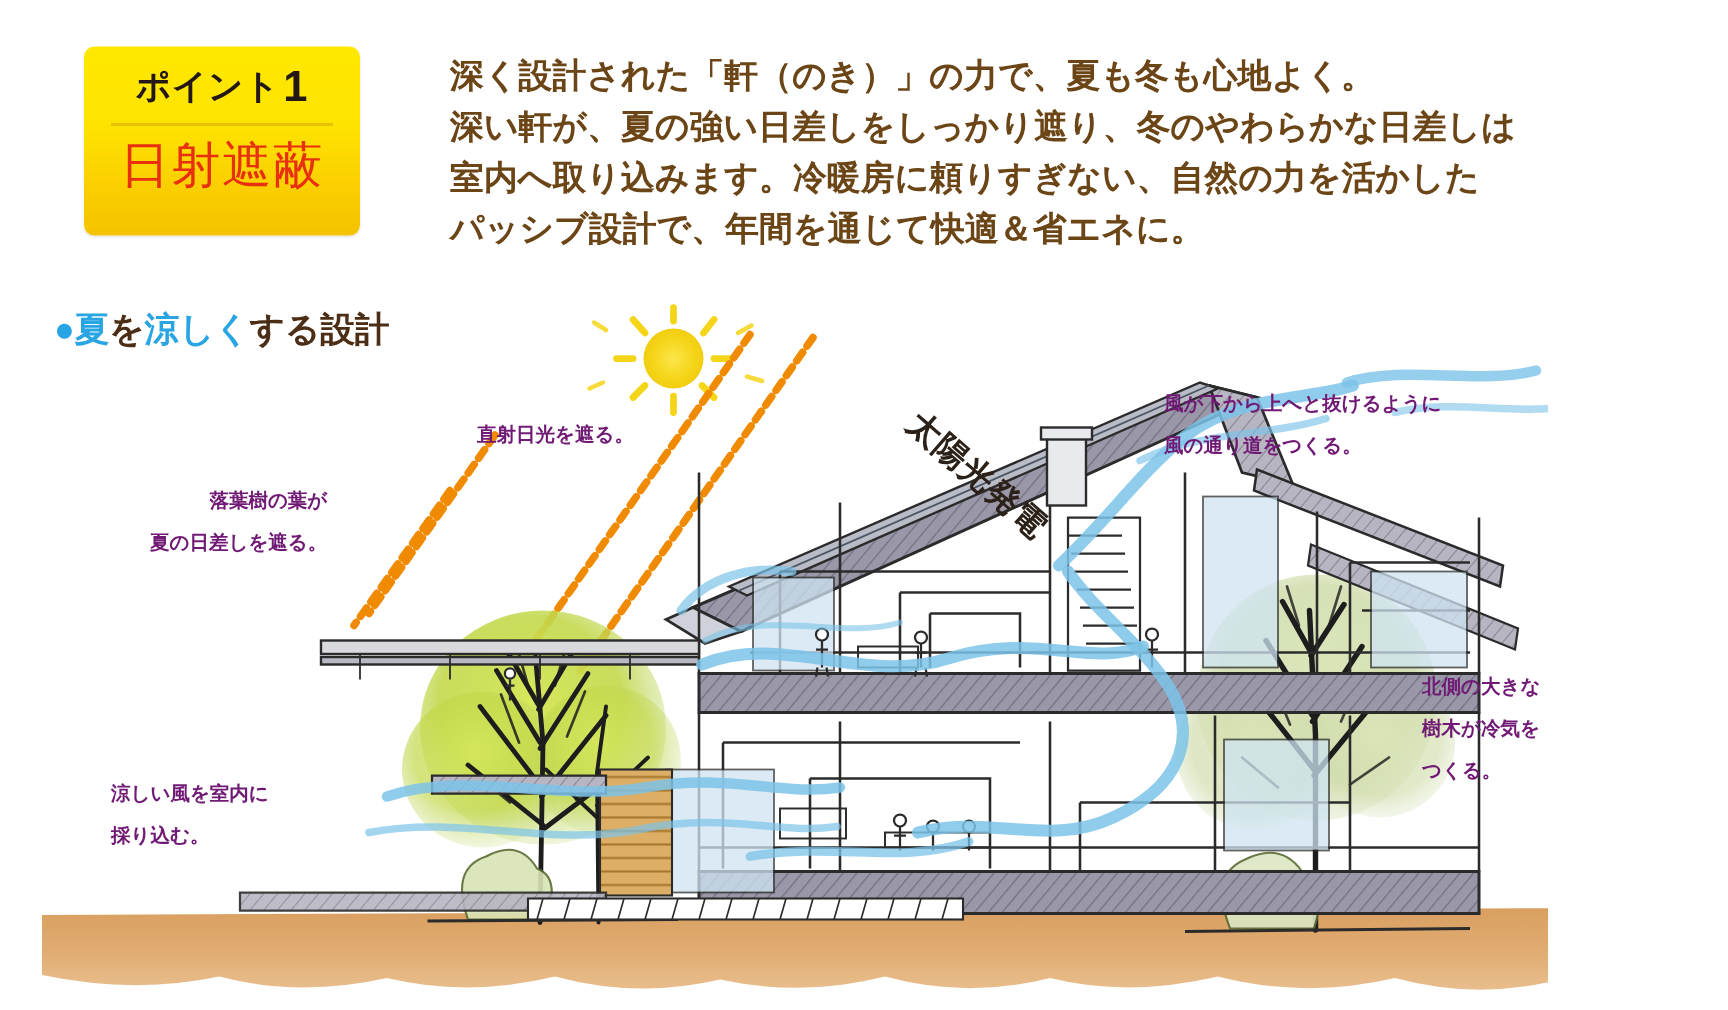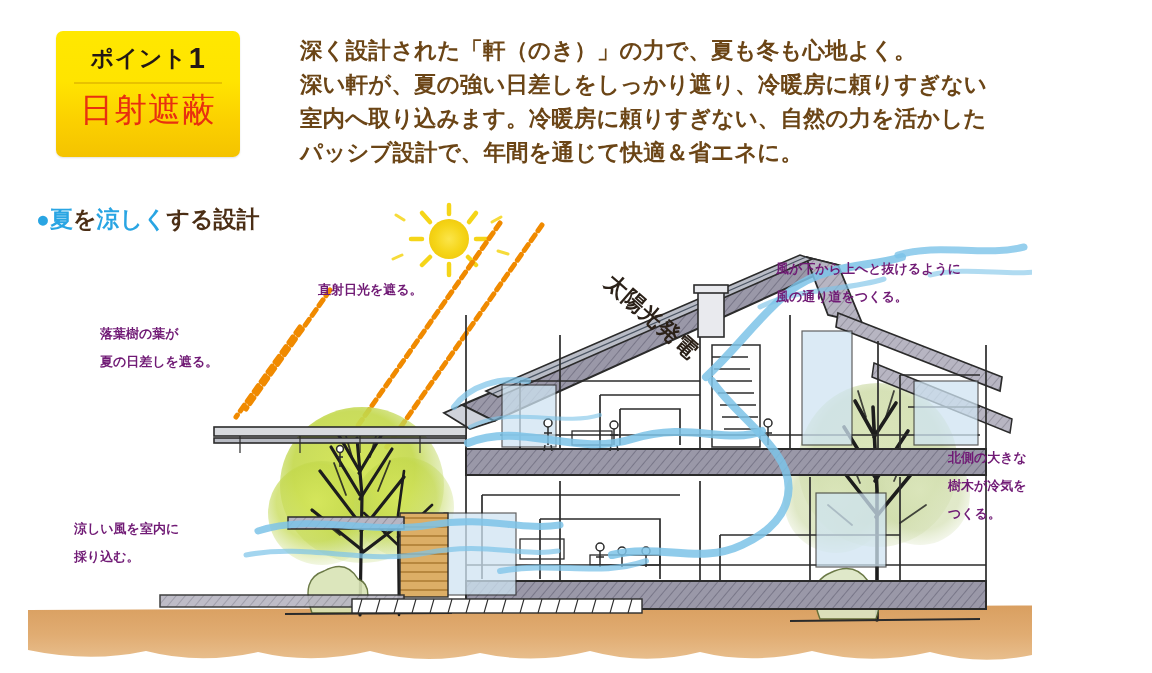--- a/index.html
+++ b/index.html
@@ -107,21 +107,21 @@
 
   
   .note {
     position: absolute;
     color: #701a75;
     font-size: 13px;
     font-weight: bold;
     line-height: 28px;
     white-space: nowrap;
   }
-  #note-tree-left  { left: 100px; top: 320px; }
+  #note-tree-left  { left: 100px; top: 320px; text-align: right; }
   #note-eave       { left: 318px; top: 276px; }
   #note-wind       { left: 776px; top: 255px; }
   #note-north-tree { left: 948px; top: 444px; }
   #note-planting   { left: 74px;  top: 515px; }
 
   #note-pv {
     position: absolute;
     left: 618px;
     top: 268px;
     font-size: 22px;
@@ -153,21 +153,21 @@
     <div class="spark" id="spark2"></div>
     <div class="spark" id="spark3"></div>
     <div id="badge"></div>
     <div id="badge-point"><span>ポイント</span><span class="num">1</span></div>
     <div id="badge-rule"></div>
     <div id="badge-title">日射遮蔽</div>
   </div>
 
   <div id="lead">
     <div>深く設計された「軒（のき）」の力で、夏も冬も心地よく。</div>
-    <div>深い軒が、夏の強い日差しをしっかり遮り、冷暖房に頼りすぎない</div>
+    <div>深い軒が、夏の強い日差しをしっかり遮り、冬のやわらかな日差しは</div>
     <div>室内へ取り込みます。冷暖房に頼りすぎない、自然の力を活かした</div>
     <div>パッシブ設計で、年間を通じて快適＆省エネに。</div>
   </div>
 
   <div id="section-heading"><span class="blue">●</span><span class="blue">夏</span><span class="brown">を</span><span class="blue">涼しく</span><span class="brown">する設計</span></div>
 
   <div id="illus">
     <svg viewBox="0 0 1152 478" preserveAspectRatio="none" xmlns="http://www.w3.org/2000/svg">
       <defs>
         <linearGradient id="groundGrad" x1="0" y1="0" x2="0" y2="1">

